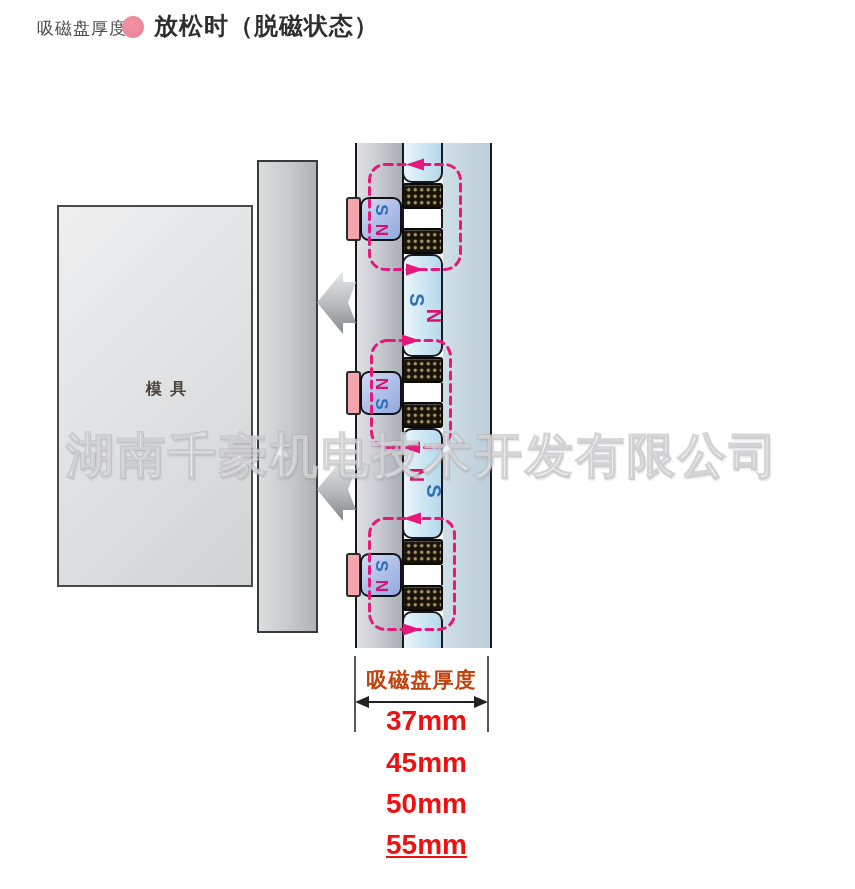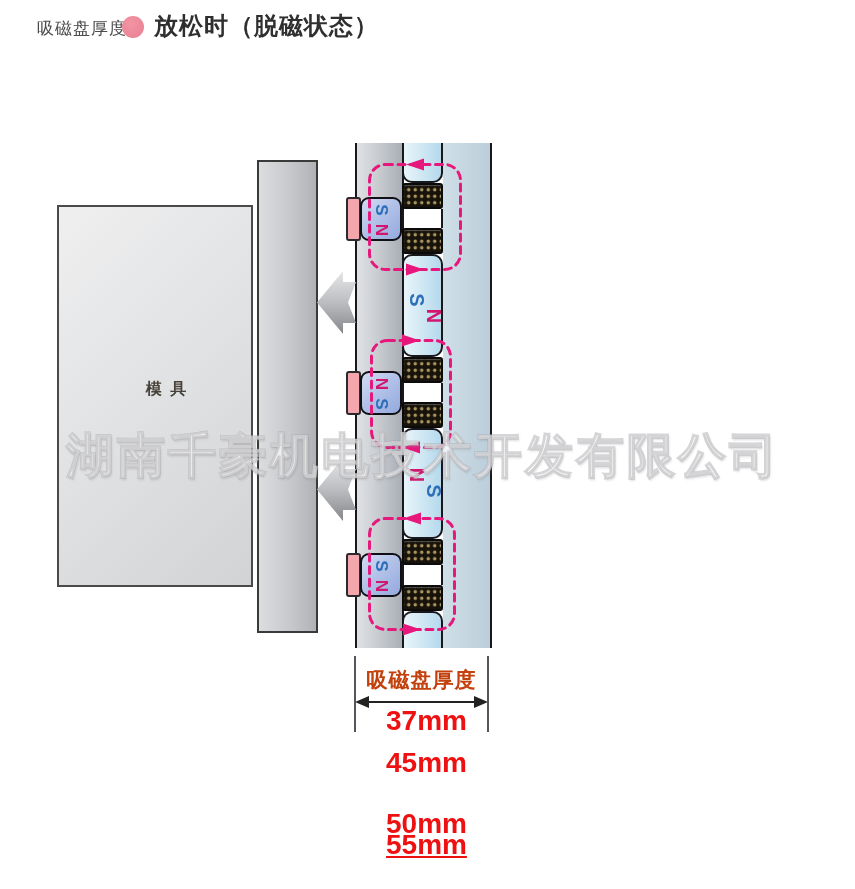--- a/index.html
+++ b/index.html
@@ -76,21 +76,21 @@
   .ext-line{top:656px;width:2px;height:76px;background:#55555c;z-index:2;}
   .ext-left{left:354px;}
   .ext-right{left:487px;}
   .dim-label{left:350px;top:666px;width:143px;text-align:center;
              font-size:21px;font-weight:bold;color:#c2410c;letter-spacing:1px;}
   .dim-line{left:368px;top:701px;width:107px;height:2px;background:#222;}
   .dim-head{width:0;height:0;border-top:6px solid transparent;border-bottom:6px solid transparent;top:696px;}
   .dim-head-left{left:355px;border-right:14px solid #222;}
   .dim-head-right{left:474px;border-left:14px solid #222;}
   .thick{left:386px;font-size:28px;font-weight:bold;color:#ee1111;line-height:28px;}
-  .tv0{top:707px;} .tv1{top:749px;} .tv2{top:790px;margin-top:20px;} .tv3{top:831px;text-decoration:underline;}
+  .tv0{top:707px;} .tv1{top:749px;} .tv2{top:790px;} .tv3{top:831px;text-decoration:underline;}
 </style>
 </head>
 <body>
 
 <div class="page">
 
   <svg width="0" height="0" style="position:absolute" aria-hidden="true">
     <defs>
       <linearGradient id="arrowGrad" x1="0" y1="0" x2="0" y2="1">
         <stop offset="0" stop-color="#e6e7e9"></stop>

